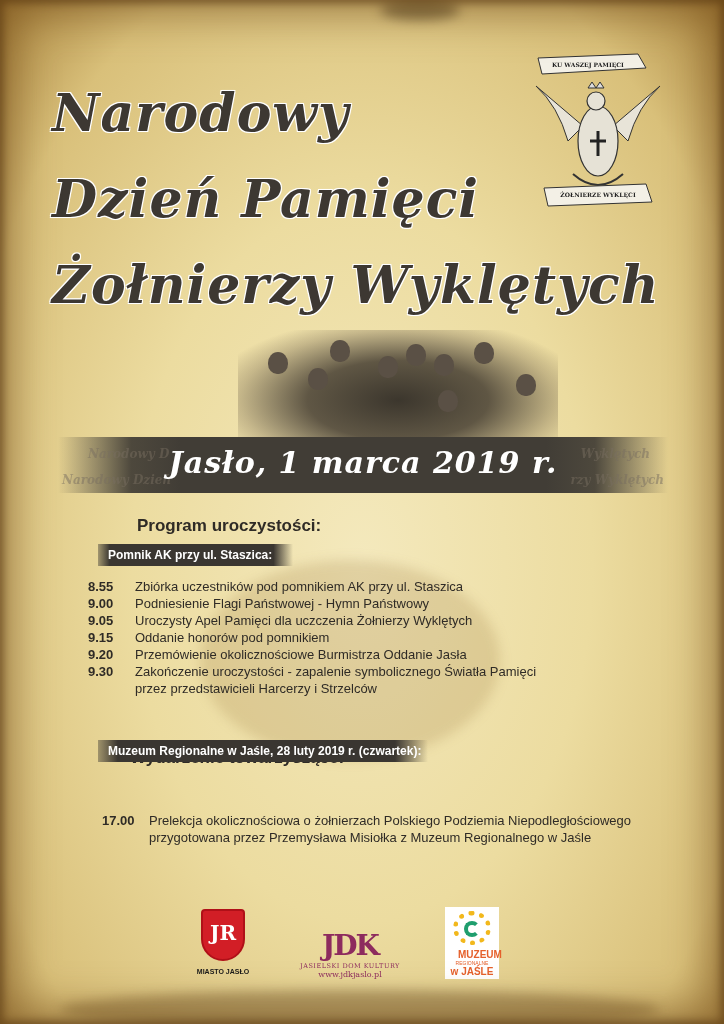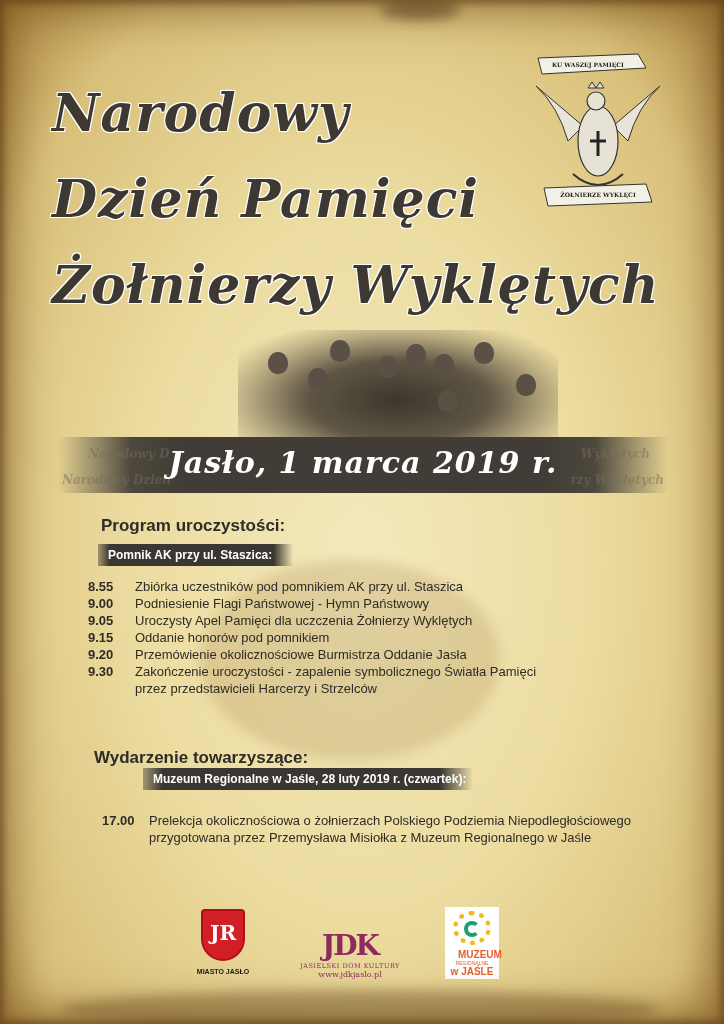--- a/index.html
+++ b/index.html
@@ -40,20 +40,21 @@
     font-size:12px; color:rgba(120,110,95,0.5);
   }
   .date-text {
     position:absolute; left:0; right:0; top:8px; text-align:center;
     font-family:"DejaVu Serif", serif; font-weight:bold; font-style:italic;
     font-size:30px; color:#fff; letter-spacing:1px;
   }
   .section-title {
     position:absolute; font-family:"Liberation Sans", sans-serif; font-size:17px; font-weight:bold;
     color:#2f2b26;
+    margin-left:36px;
   }
   .venue-bar {
     position:absolute; height:22px; color:#fff;
     font-family:"Liberation Sans", sans-serif; font-size:12px; font-weight:bold;
     line-height:22px; padding-left:10px;
     background:linear-gradient(90deg, rgba(55,52,47,0.4) 0%, #3a3631 6%, #3a3631 90%, rgba(58,54,49,0) 100%);
   }
   .schedule {
     position:absolute; font-family:"Liberation Sans", sans-serif; font-size:13px; color:#2f2b26;
     line-height:17px;
@@ -155,21 +156,21 @@
   <div class="row">
       <span class="time">9.30</span>
       <span>Zakończenie uroczystości - zapalenie symbolicznego Światła Pamięci</span>
     </div>
   <div class="row">
       <span class="cont">przez przedstawicieli Harcerzy i Strzelców</span>
     </div>
 </div>
 
 <div class="section-title" style="left:94px;top:748px;">Wydarzenie towarzyszące:</div>
-<div class="venue-bar" style="left:98px;top:768px;width:330px;margin-left:45px;">Muzeum Regionalne w Jaśle, 28 luty 2019 r. (czwartek):</div>
+<div class="venue-bar" style="left:98px;top:740px;width:330px;">Muzeum Regionalne w Jaśle, 28 luty 2019 r. (czwartek):</div>
 
 <div class="schedule" style="left:102px;top:812px;">
   <div class="row">
       <span class="time">17.00</span>
       <span>Prelekcja okolicznościowa o żołnierzach Polskiego Podziemia Niepodległościowego</span>
     </div>
   <div class="row">
       <span class="cont">przygotowana przez Przemysława Misiołka z Muzeum Regionalnego w Jaśle</span>
     </div>
 </div>

